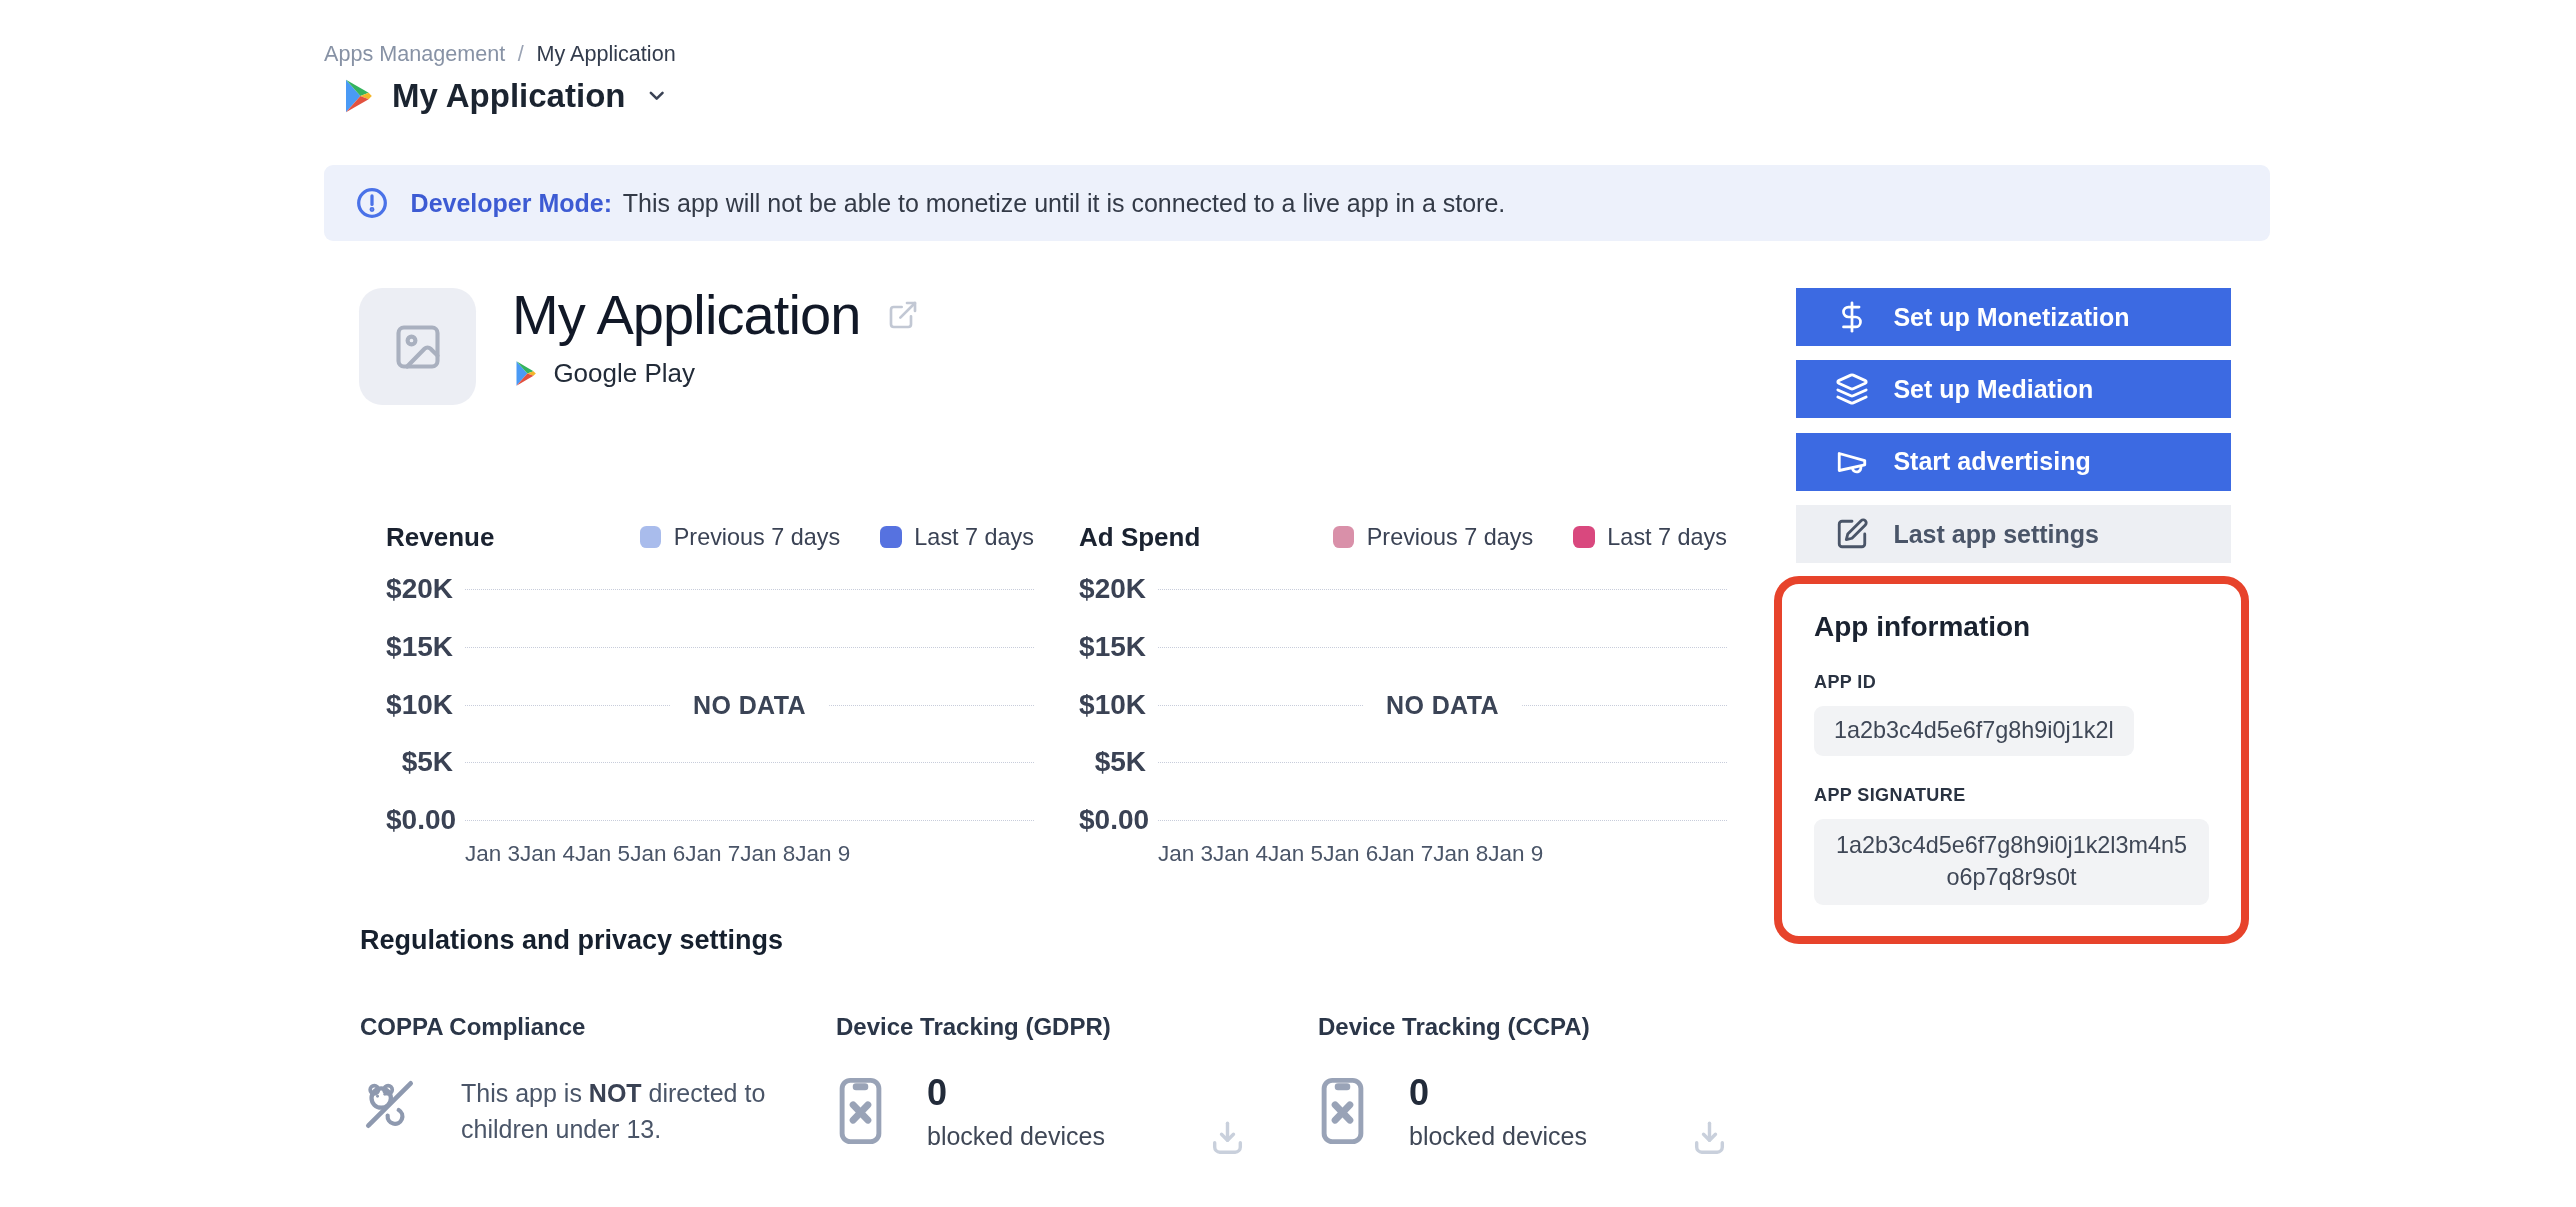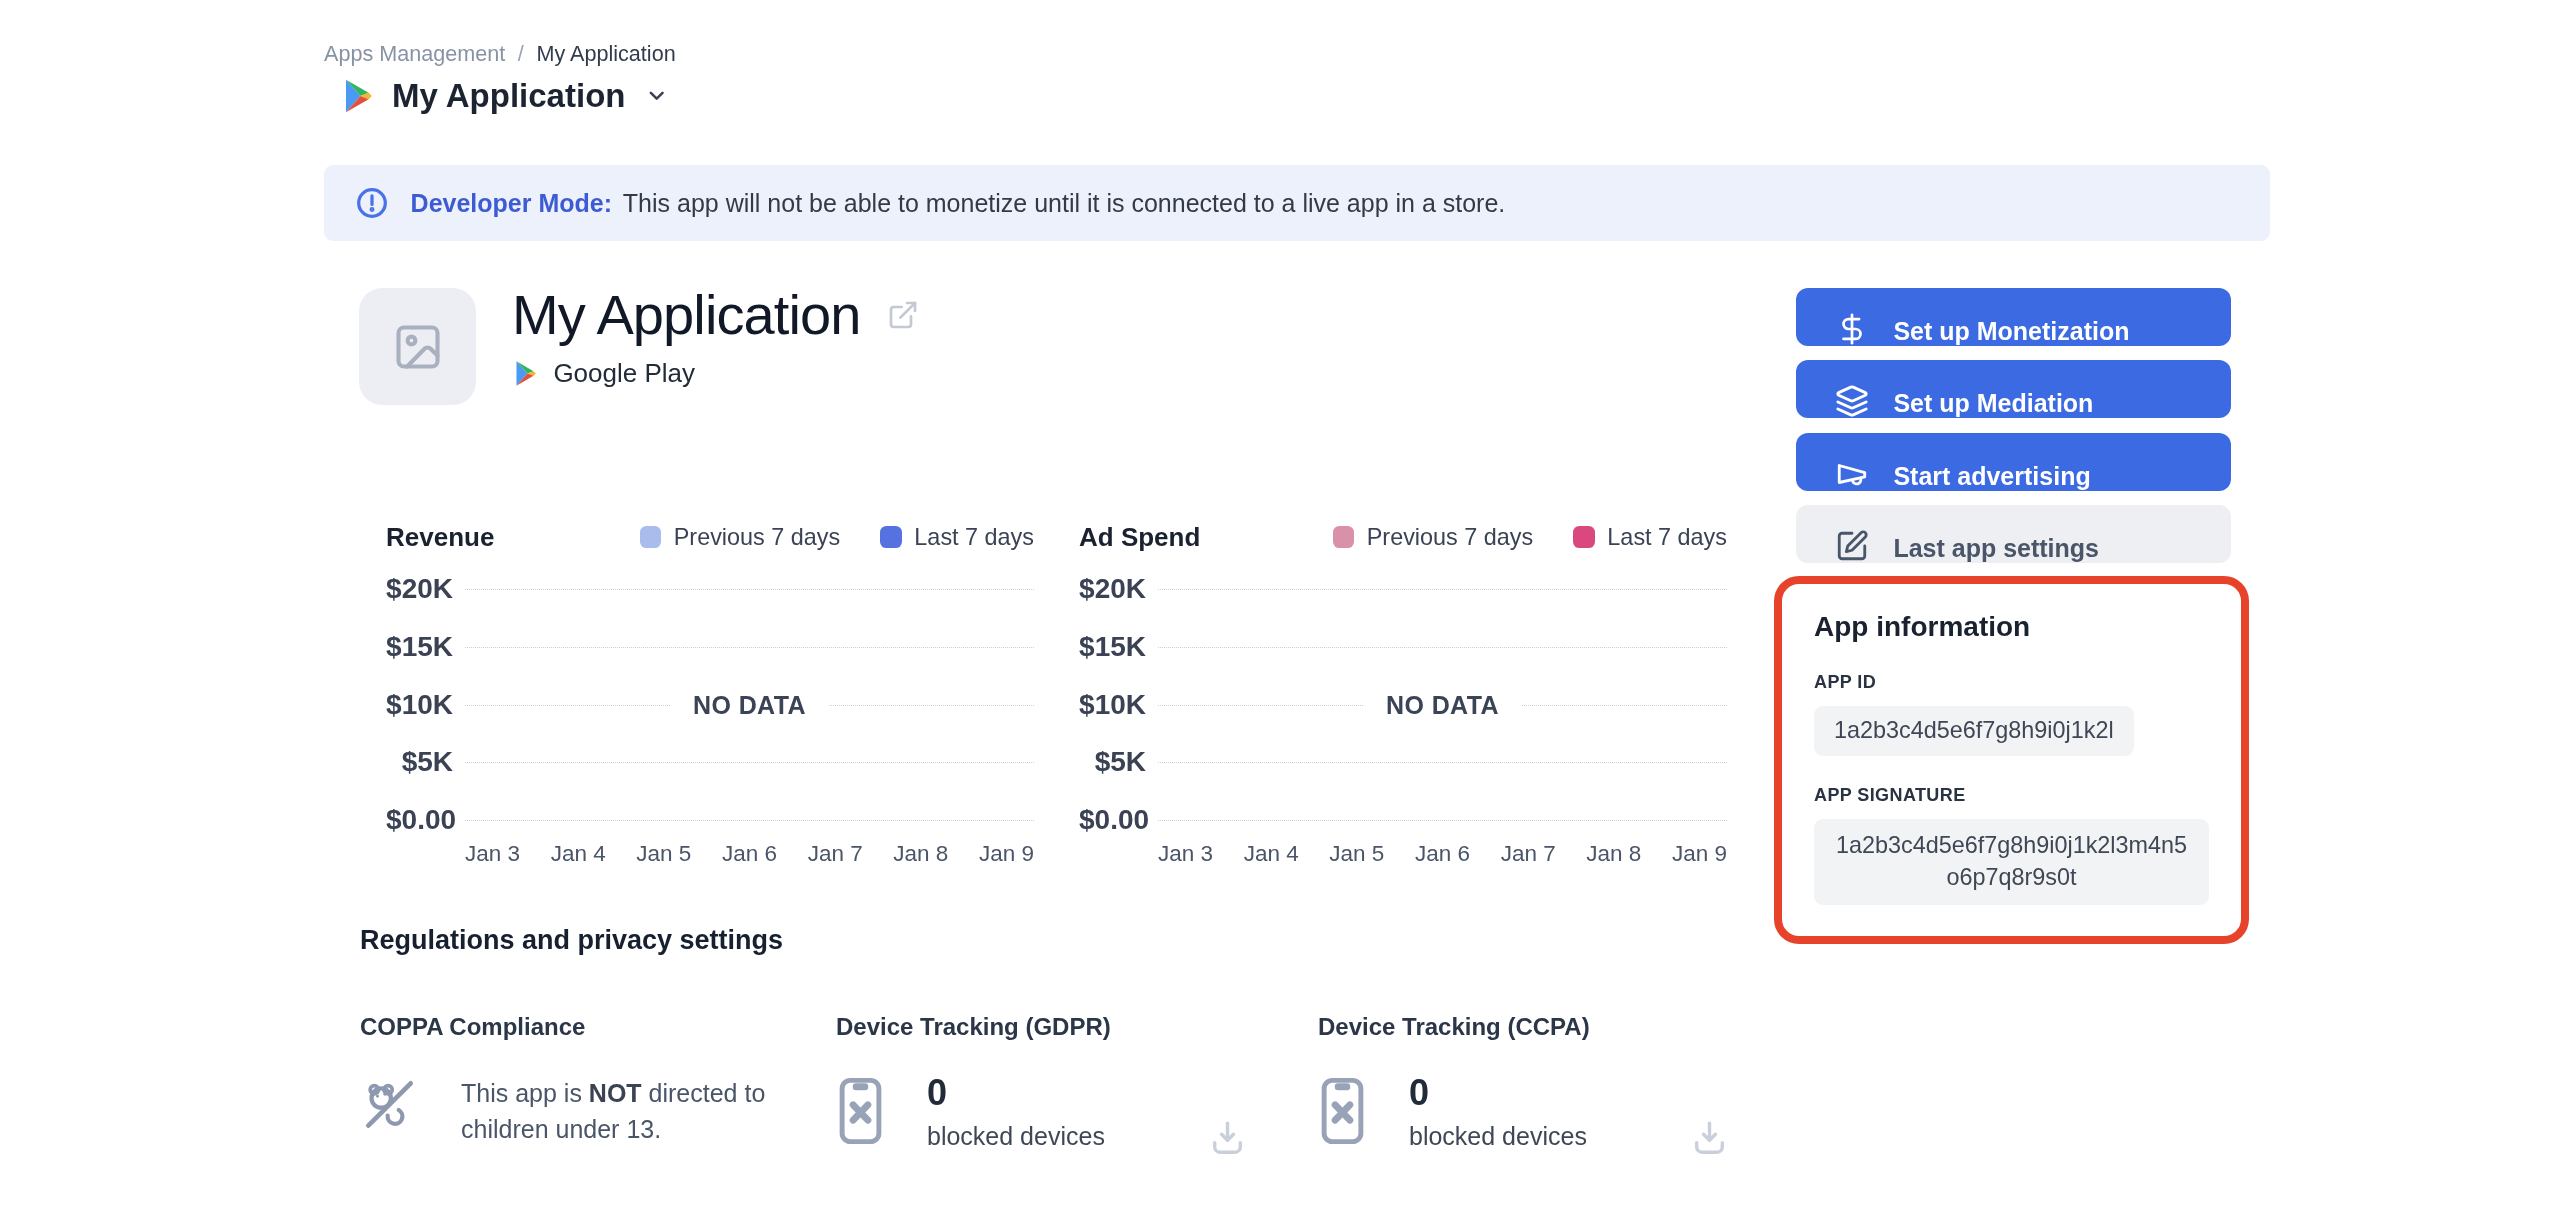--- a/index.html
+++ b/index.html
@@ -29,21 +29,21 @@
   .app-icon { position:absolute; left:359px; top:288px; width:117px; height:117px; background:#eceef4; border-radius:23.4px;
               display:flex; align-items:center; justify-content:center; }
   .app-head { position:absolute; left:512px; top:282px; }
   .app-name-row { display:flex; align-items:center; gap:27px; }
   .app-name { font-size:56px; font-weight:300; color:#111827; letter-spacing:-0.9px; }
   .platform-row { display:flex; align-items:center; gap:14.4px; margin-top:10.8px; }
   .platform-row span { font-size:26px; color:#222b38; }
 
   
   .actions { position:absolute; left:1796px; top:288px; width:435px; display:flex; flex-direction:column; gap:14.4px; }
-  .btn { height:58px; border:none; border-radius:12px; display:flex; align-items:flex-end; padding-left:38px; gap:23.4px;
+  .btn { height:58px; border:none; border-radius:0; display:flex; align-items:center; padding-left:38px; gap:23.4px;
          font-family:inherit; font-size:25px; font-weight:700; cursor:pointer; }
   .btn.primary { background:#3c6ae2; color:#ffffff; }
   .btn.secondary { background:#edeff3; color:#4a5568; }
   .btn .bicon { width:36px; display:flex; justify-content:center; }
 
   
   .chart { position:absolute; top:518px; }
   .chart.revenue { left:386px; width:648px; }
   .chart.adspend { left:1079px; width:648px; }
   .chart-header { display:flex; justify-content:space-between; align-items:center; height:38px; }
@@ -54,21 +54,21 @@
   .sw-blue-light { background:#a9bcec; } .sw-blue { background:#5672e0; }
   .sw-pink-light { background:#d990a9; } .sw-pink { background:#d9487e; }
   .plot { position:relative; margin-top:21.6px; height:297px; }
   .gridrow { position:absolute; left:0; right:0; height:0; }
   .gridrow.r0{top:12.6px} .gridrow.r1{top:70px} .gridrow.r2{top:128px} .gridrow.r3{top:185px} .gridrow.r4{top:243px}
   .ytick { position:absolute; left:0; width:67px; text-align:right; transform:translateY(-54%);
            font-size:28px; font-weight:700; color:#3a4254; }
   .gridline { position:absolute; left:79px; right:0; top:-0.9px; border-top:1.8px dotted #c8cddb; }
   .no-data { position:absolute; top:128px; left:calc(79px + (100% - 79px)/2); transform:translate(-50%,-50%);
              background:#ffffff; padding:3.6px 23.4px; font-size:25px; font-weight:700; letter-spacing:0.4px; color:#3b4456; }
-  .xticks { position:absolute; top:263px; left:79px; right:0; display:flex; justify-content:space-between; }
+  .xticks { position:absolute; top:263px; left:79px; right:0; display:flex; justify-content:flex-start; }
   .xticks span { font-size:22.5px; color:#4a5568; }
 
   
   .app-info { position:absolute; left:1774px; top:576px; width:475px; min-height:308px;
               border:8px solid #e7432b; border-radius:25px; padding:23.4px 32px 31px; background:#fff; }
   .app-info h2 { font-size:28px; font-weight:700; color:#1a2230; margin-top:3.6px; }
   .field-label { margin-top:29px; font-size:18px; font-weight:700; letter-spacing:0.4px; color:#2a3342; }
   .pill { margin-top:12.6px; background:#f2f3f5; border-radius:9px; padding:11.7px 20px; font-size:23.4px; color:#3f4756;
           display:inline-block; }
   .pill.signature { display:block; text-align:center; word-break:break-all; line-height:1.35; padding:11.7px 21.6px; }

